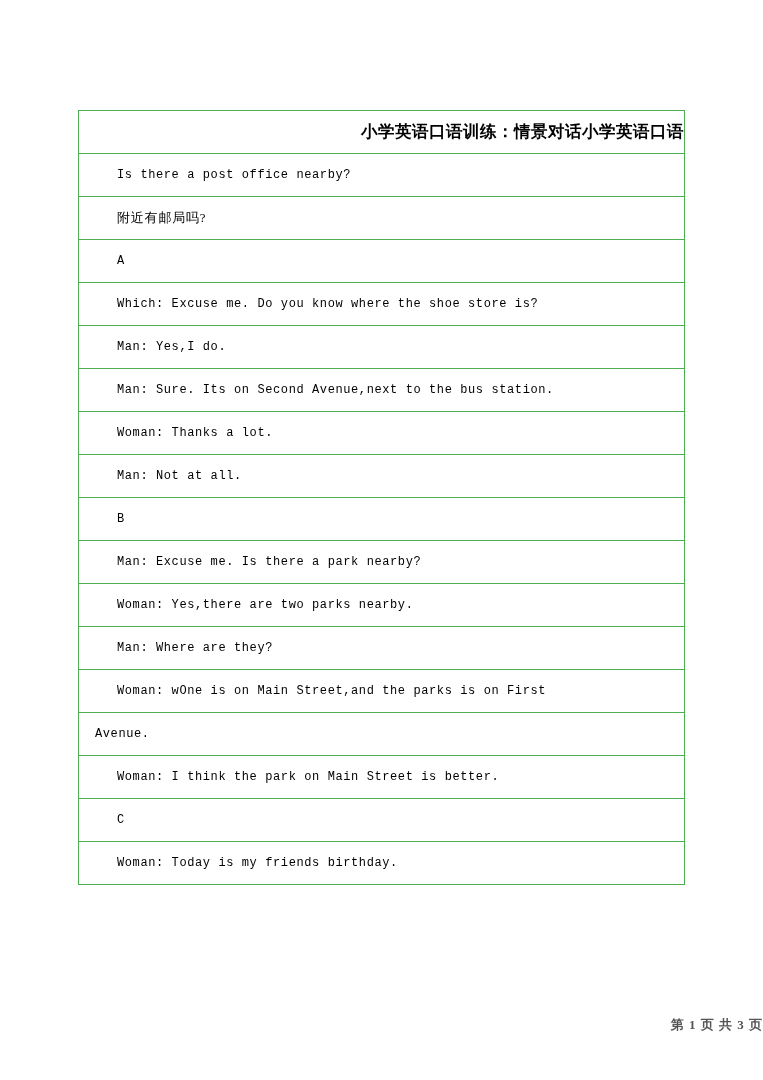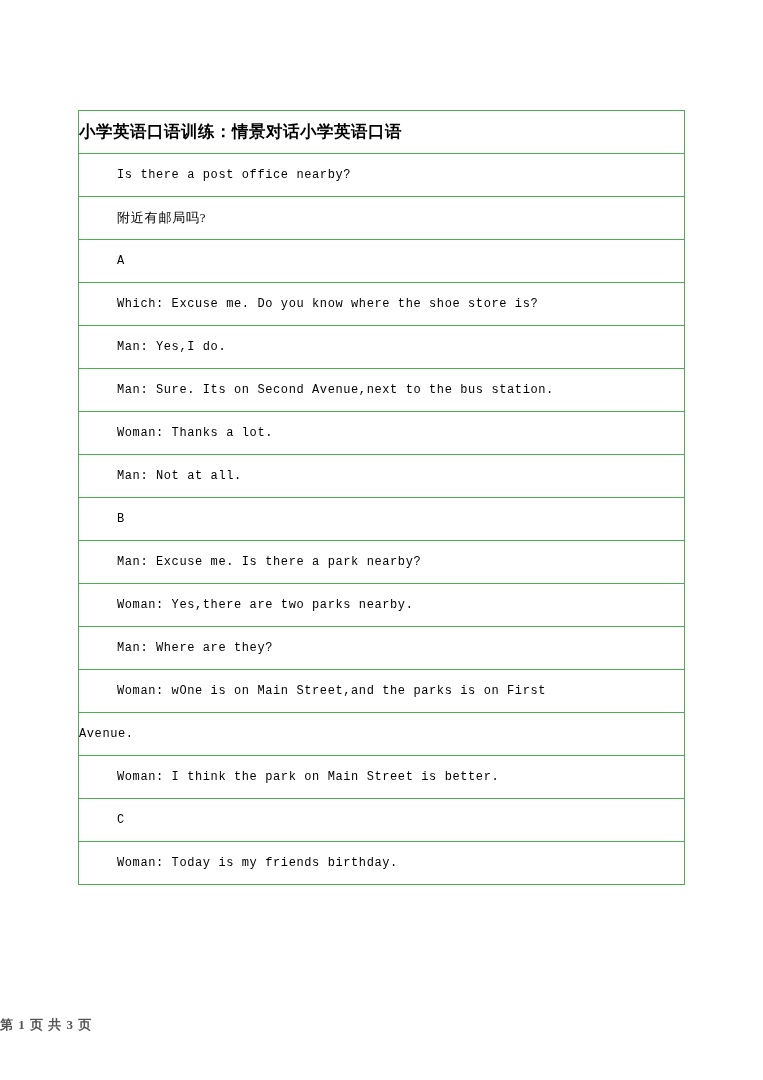--- a/index.html
+++ b/index.html
@@ -31,21 +31,21 @@
     border-collapse: collapse;
     table-layout: fixed;
   }
   .doc-table td {
     border: 1px solid #4CAF50;
     padding: 0;
     vertical-align: middle;
   }
   .title-cell {
     height: 42px;
-    text-align: left;
+    text-align: right;
   }
   .title-text {
     font-family: "Liberation Serif", serif;
     font-weight: bold;
     font-size: 16.5px;
     letter-spacing: 0.5px;
     color: #000;
   }
   .row-cell {
     height: 42px;
@@ -67,21 +67,21 @@
   }
   
   .row-cell.wrap {
     height: 42px;
   }
   .footer {
     position: absolute;
     left: 0;
     top: 1016px;
     width: 763px;
-    text-align: left;
+    text-align: right;
     font-family: "Liberation Serif", serif;
     font-weight: bold;
     font-size: 13px;
     color: #555555;
     letter-spacing: 1px;
   }
 </style>
 </head>
 <body>
 
@@ -169,21 +169,21 @@
       </tr>
 
       <tr>
         <td class="row-cell wrap">
           <span class="row-text">Woman: wOne is on Main Street,and the parks is on First</span>
         </td>
       </tr>
 
       <tr>
         <td class="row-cell">
-          <span class="row-text" style="padding-left:0;">Avenue.</span>
+          <span class="row-text" style="padding-left:0;margin-left:16px;">Avenue.</span>
         </td>
       </tr>
 
 
       <tr>
         <td class="row-cell">
           <span class="row-text">Woman: I think the park on Main Street is better.</span>
         </td>
       </tr>
 

